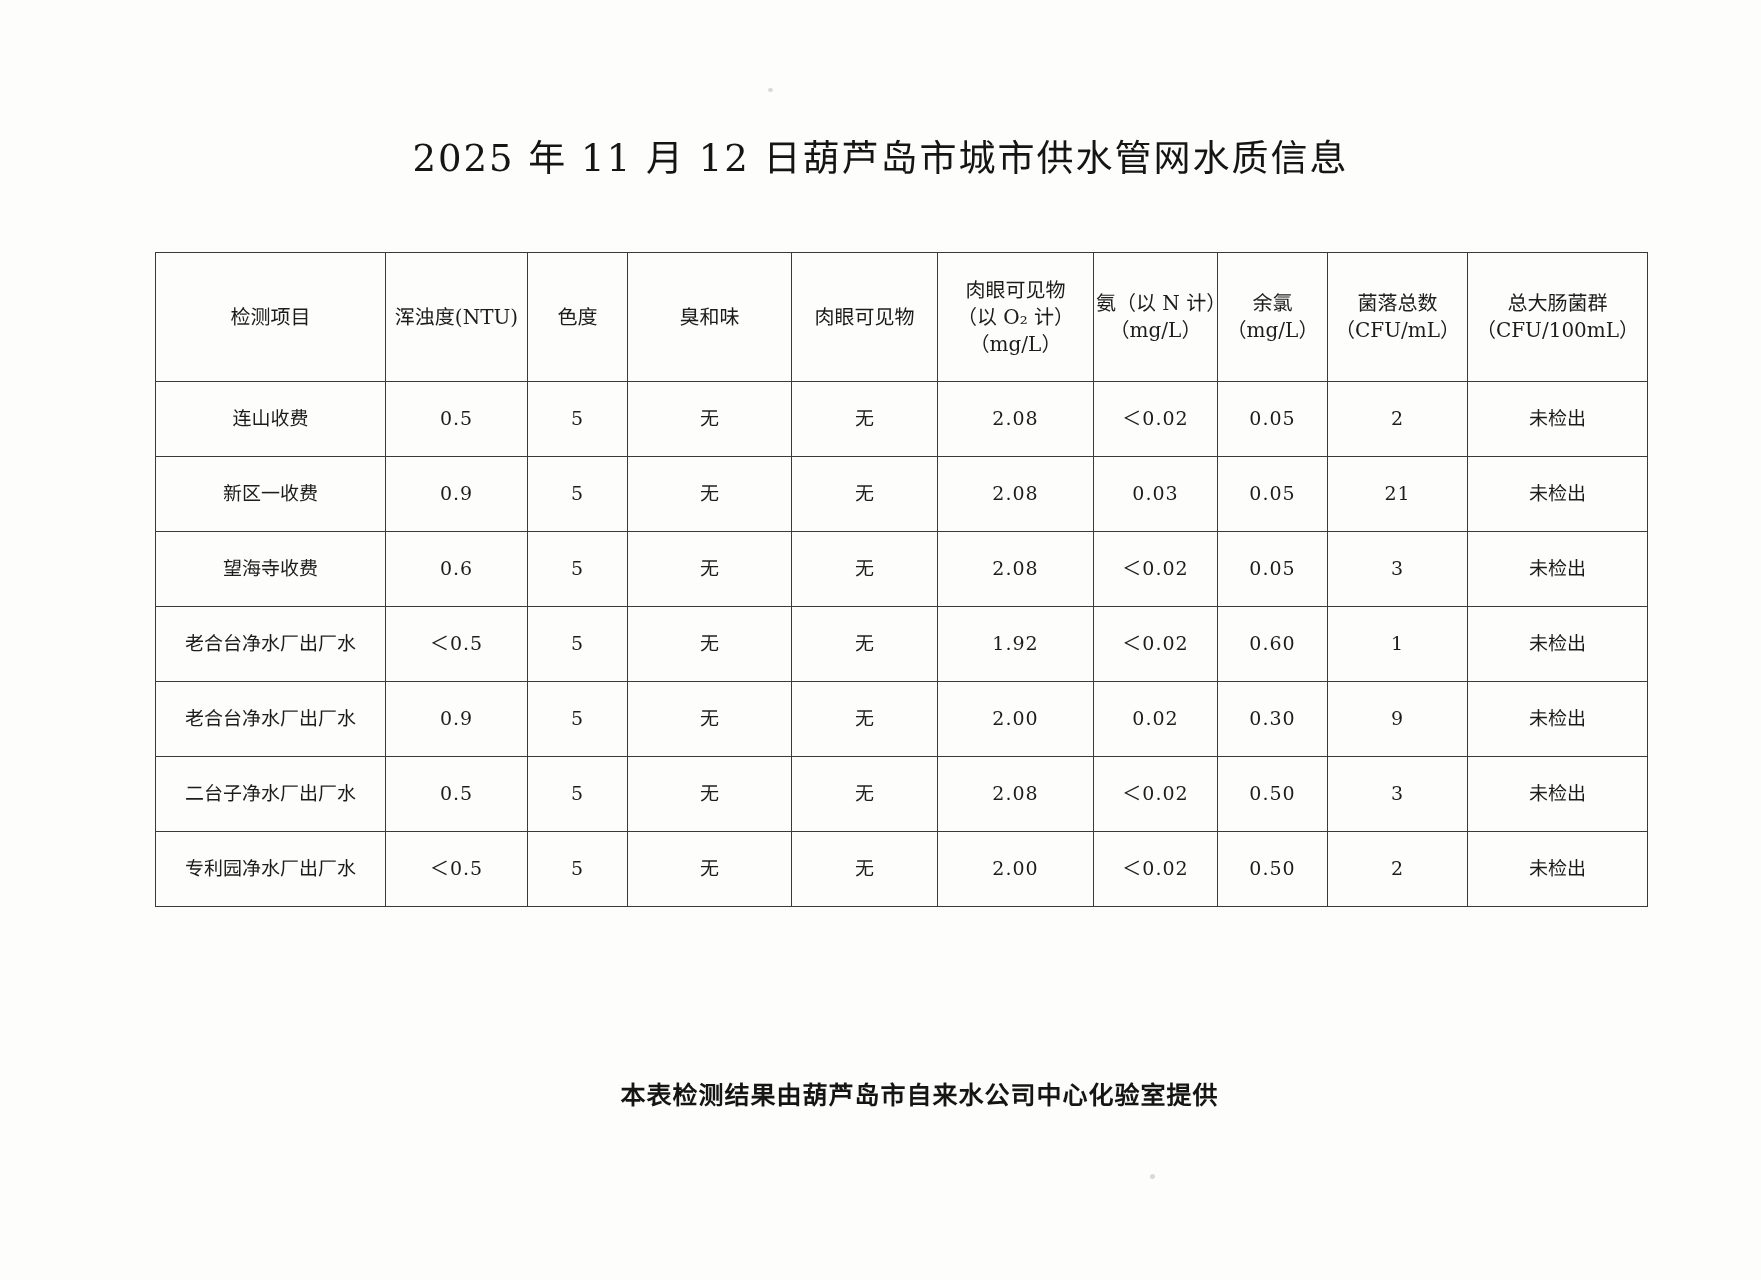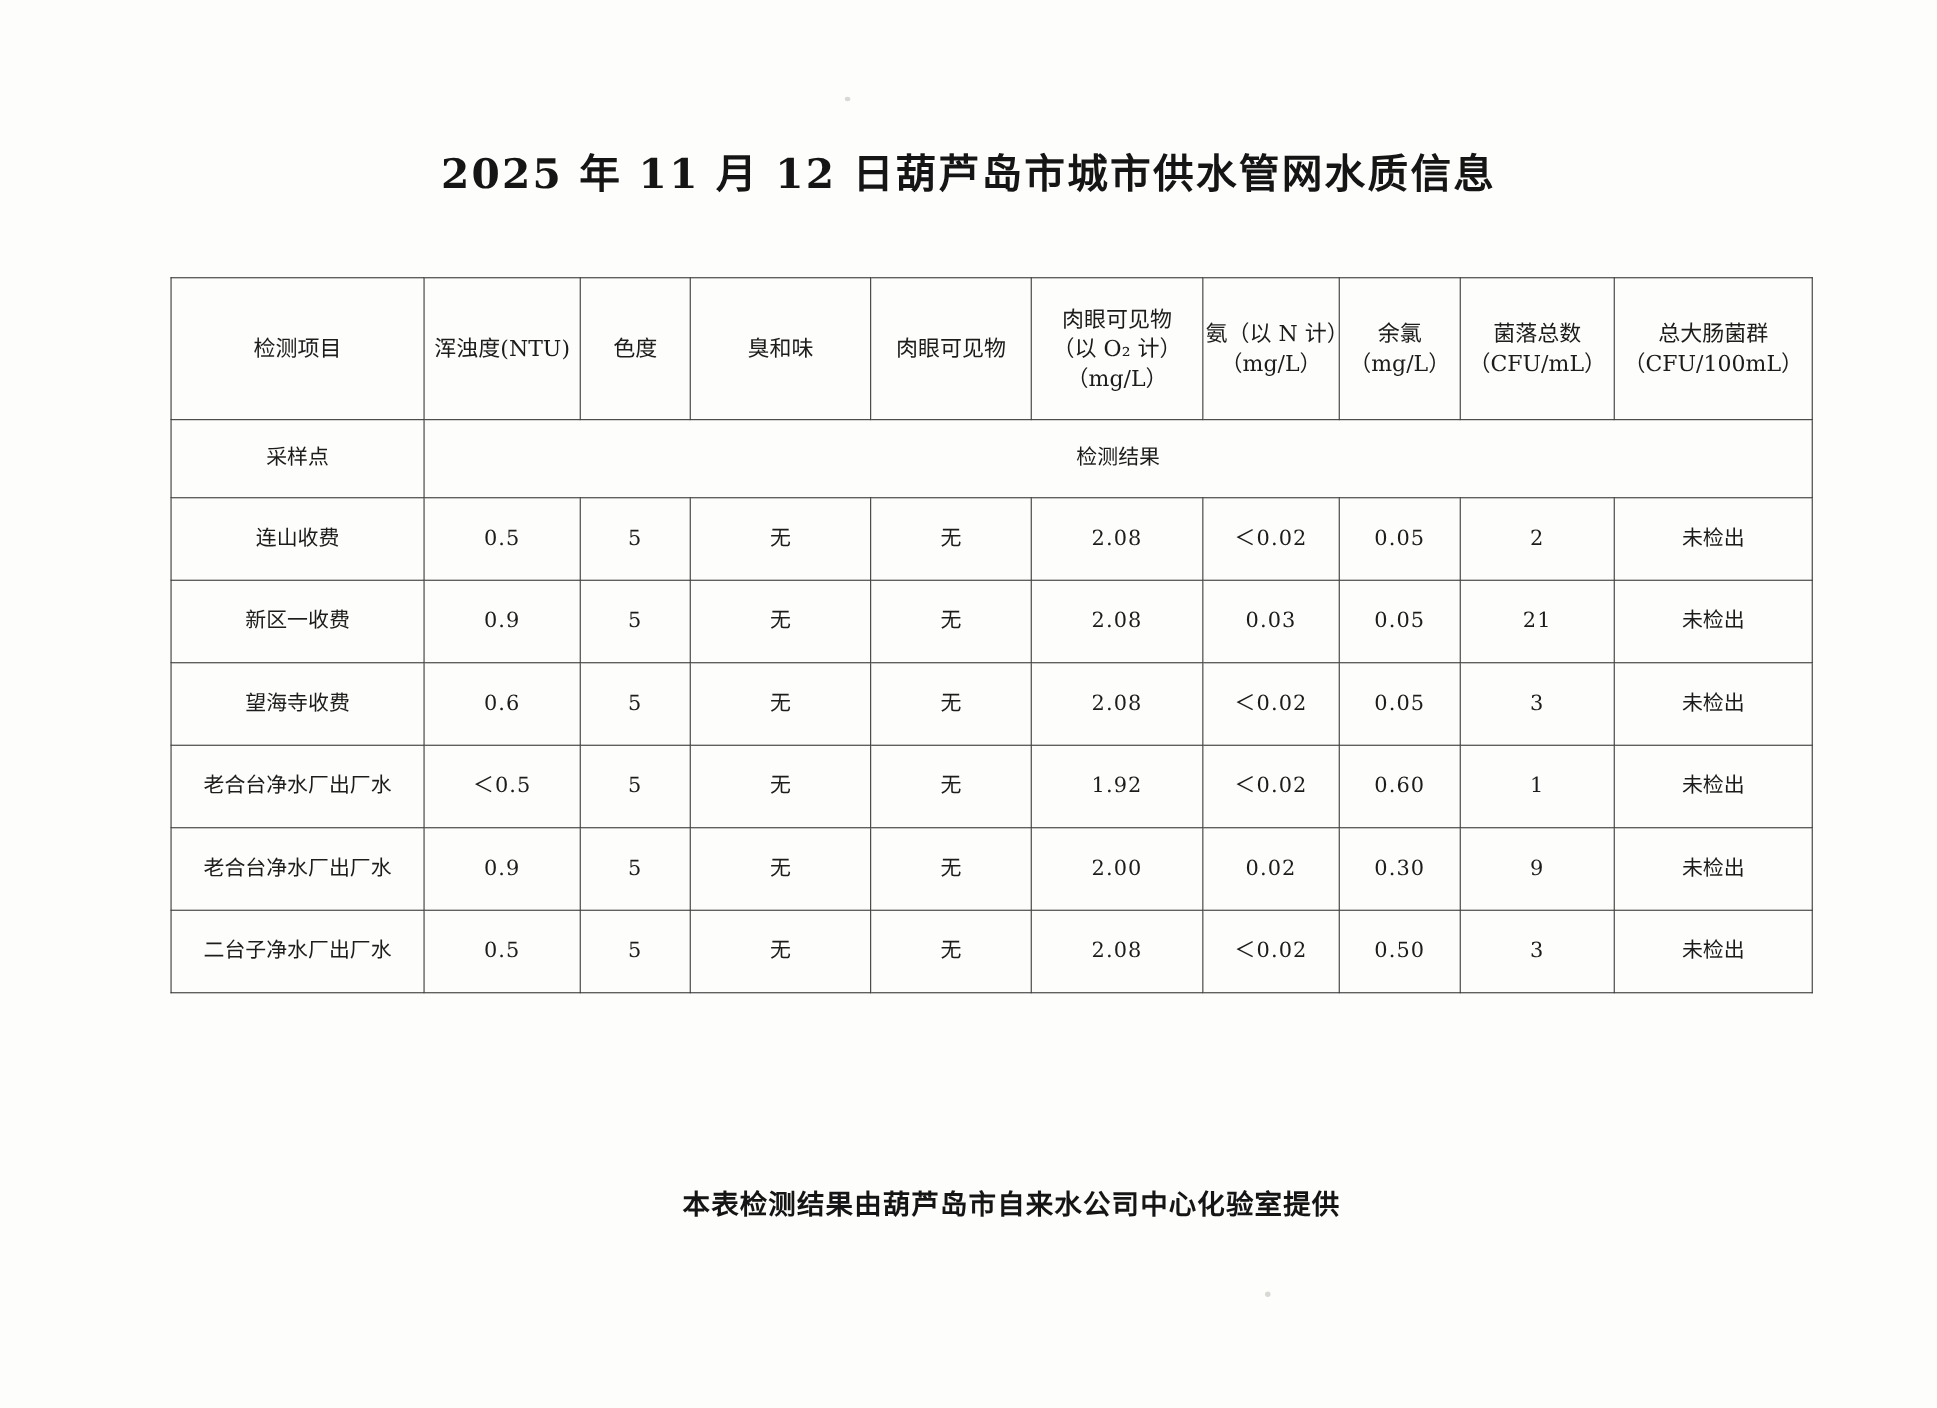--- a/index.html
+++ b/index.html
@@ -28,21 +28,21 @@
     border-radius: 50%;
     opacity: .55;
   }
   .doc-title {
     position: absolute;
     top: 128px;
     left: 0;
     width: 1761px;
     text-align: center;
     font-family: "DejaVu Serif", "Liberation Serif", serif;
-    font-weight: bold;
+    font-weight: normal;
     font-size: 37px;
     letter-spacing: 2px;
     color: #151515;
   }
   .table-wrap {
     position: absolute;
     top: 252px;
     left: 155px;
     width: 1455px;
   }
@@ -179,24 +179,20 @@
           </td>
           <td>
             <span class="stack">
               <span class="l">总大肠菌群</span>
               <span class="l">（CFU/100mL）</span>
             </span>
           </td>
         </tr>
 
 
-        <tr class="section-row">
-          <td>采样点</td>
-          <td colspan="9">检测结果</td>
-        </tr>
 
         <tr class="data-row">
           <td>连山收费</td>
           <td class="num">0.5</td>
           <td class="num">5</td>
           <td>无</td>
           <td>无</td>
           <td class="num">2.08</td>
           <td class="num">＜0.02</td>
           <td class="num">0.05</td>
@@ -263,19 +259,31 @@
           <td class="num">5</td>
           <td>无</td>
           <td>无</td>
           <td class="num">2.08</td>
           <td class="num">＜0.02</td>
           <td class="num">0.50</td>
           <td class="num">3</td>
           <td>未检出</td>
         </tr>
 
+        <tr class="data-row">
+          <td>专利园净水厂出厂水</td>
+          <td class="num">＜0.5</td>
+          <td class="num">5</td>
+          <td>无</td>
+          <td>无</td>
+          <td class="num">2.00</td>
+          <td class="num">＜0.02</td>
+          <td class="num">0.50</td>
+          <td class="num">2</td>
+          <td>未检出</td>
+        </tr>
       </tbody>
     </table>
   </div>
 
   <div class="footnote">本表检测结果由葫芦岛市自来水公司中心化验室提供</div>
 
 </div>
 
 </body></html>

